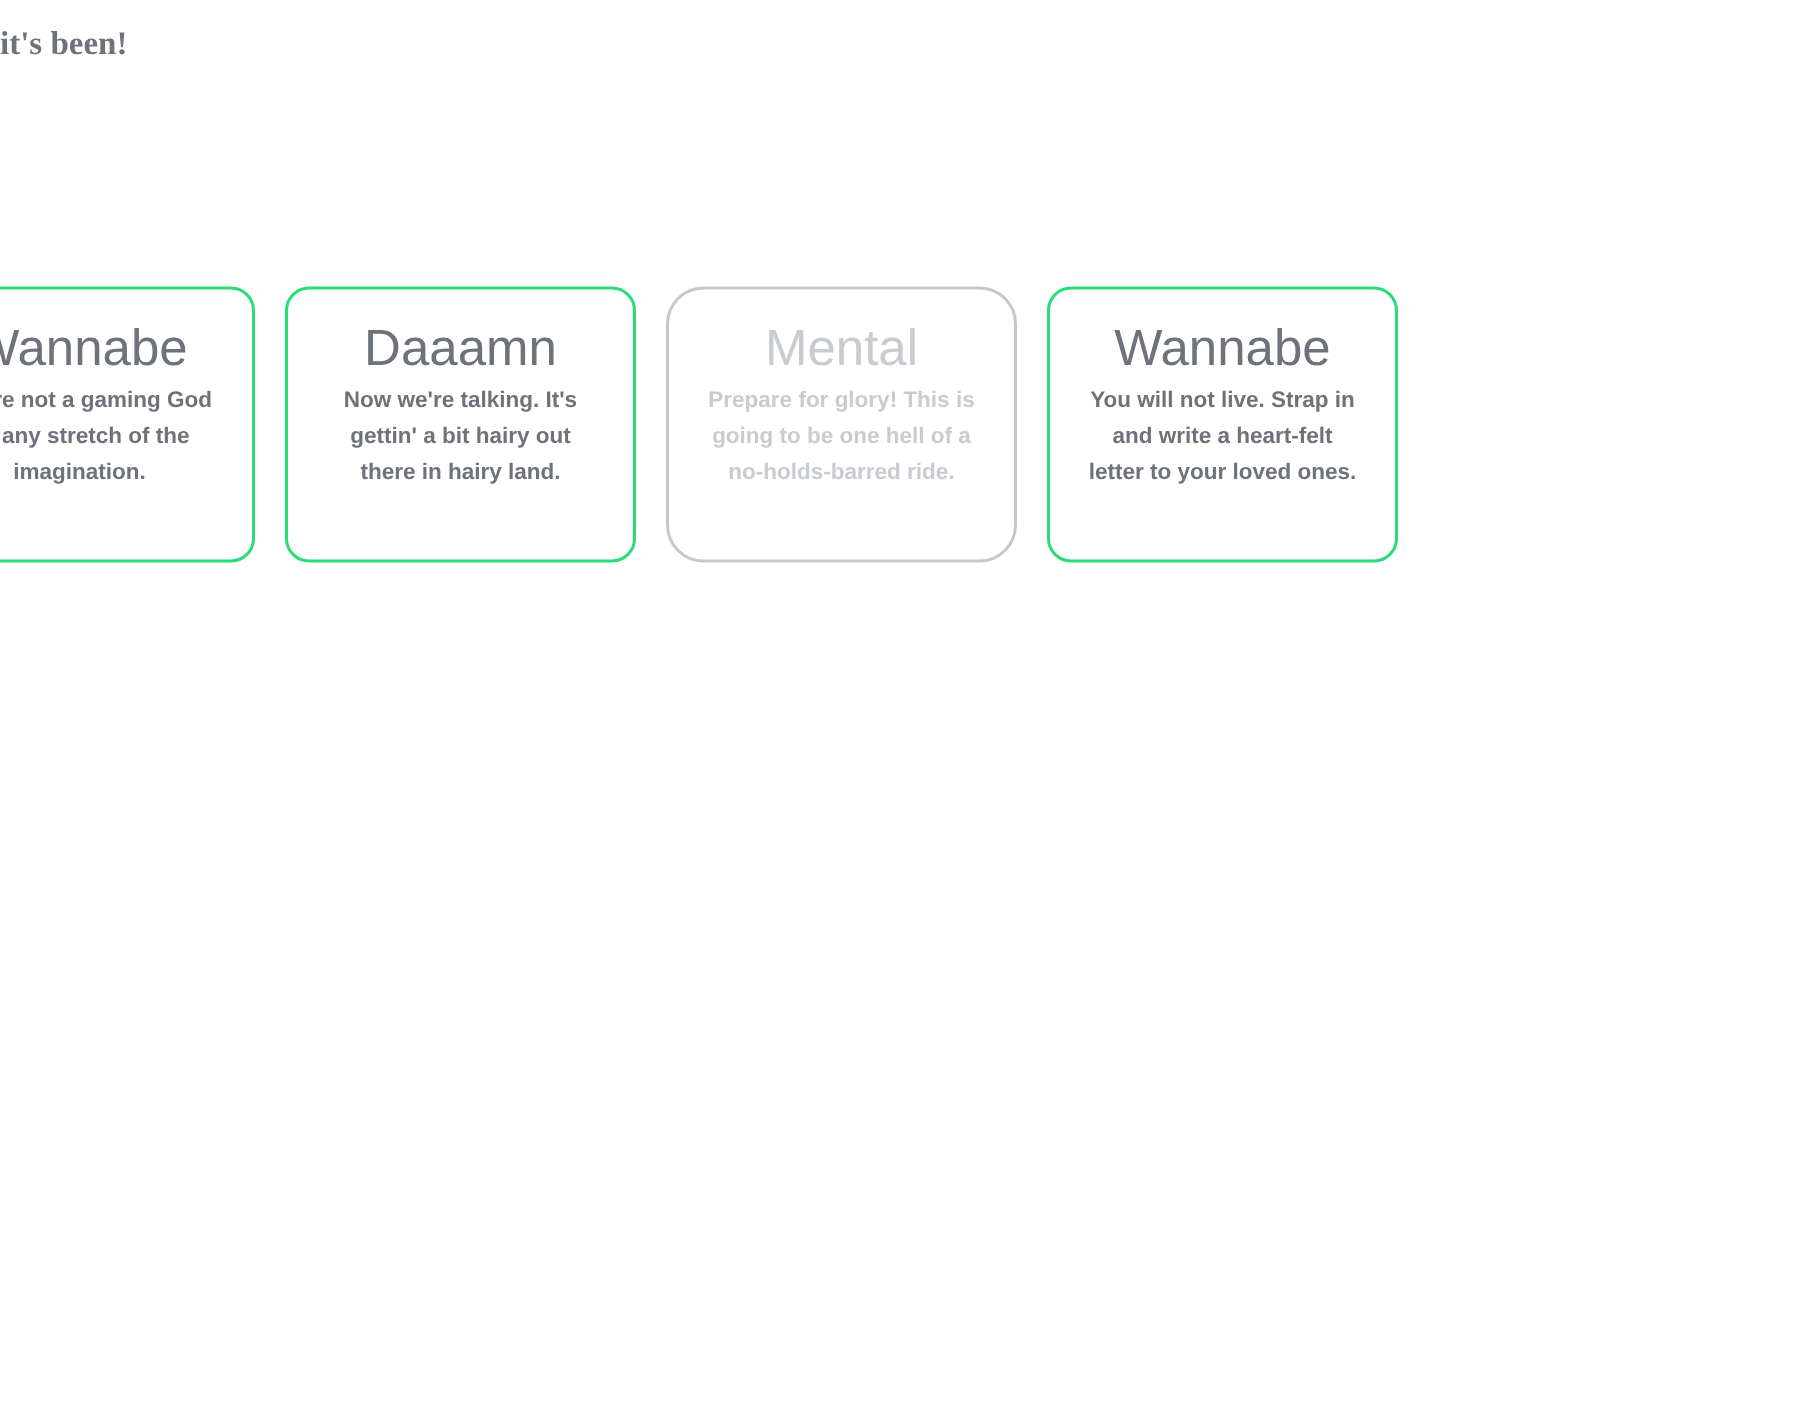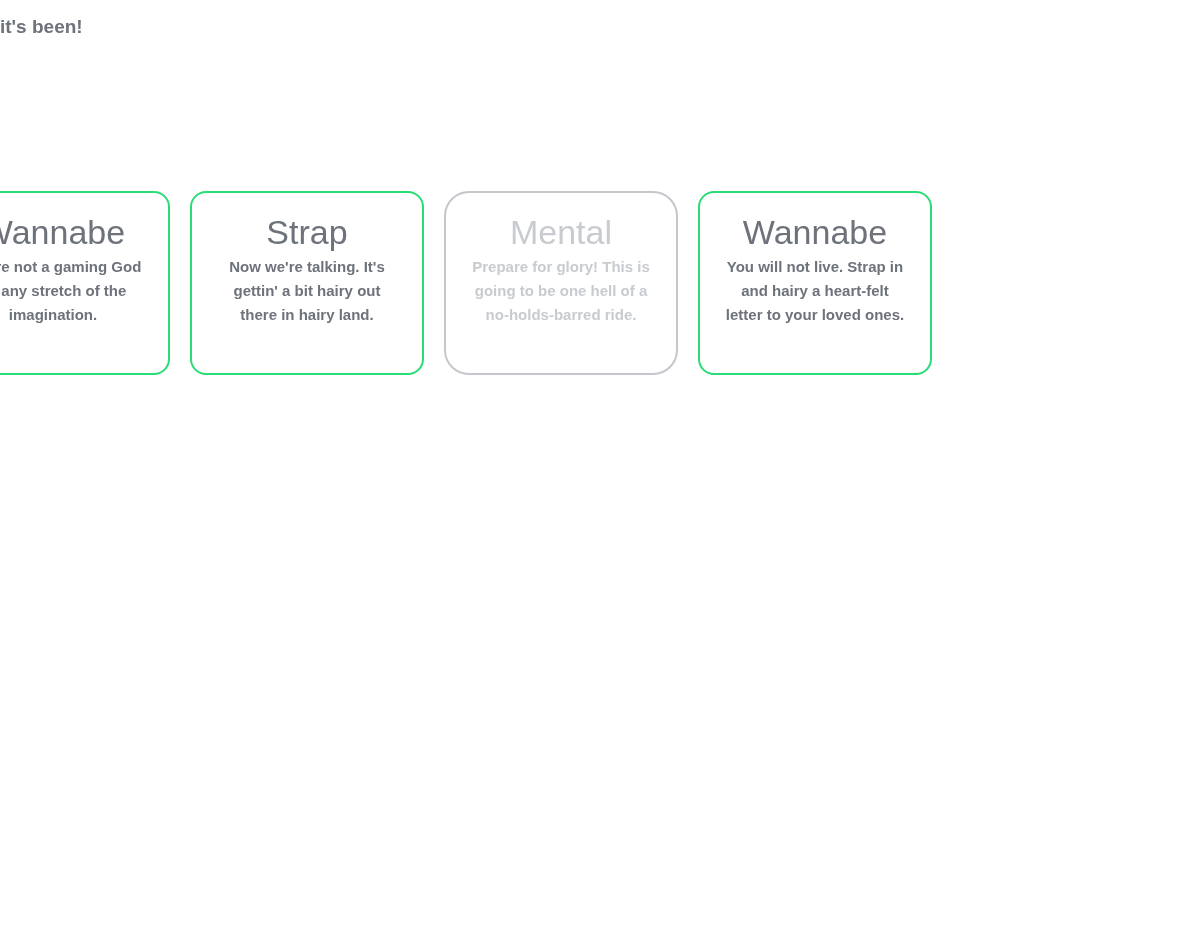--- a/index.html
+++ b/index.html
@@ -20,24 +20,25 @@
     height: 952px;
     overflow: hidden;
     position: relative;
     background: var(--page-bg);
     font-family: "Liberation Sans", "DejaVu Sans", sans-serif;
   }
   .heading {
     position: absolute;
     top: 16px;
     left: 0;
-    font-size: 19px;
+    font-size: 22px;
     font-weight: bold;
     color: var(--text-gray);
     white-space: nowrap;
+    font-family: Liberation Serif, serif;
   }
   .cards-row {
     position: absolute;
     top: 191px;
     left: -64px;
     display: flex;
     gap: 20px;
   }
   .card {
     width: 234px;
@@ -81,33 +82,33 @@
 <div class="cards-row">
 
   <div class="card" data-state="enabled">
     <div class="card-title">Wannabe</div>
     <div class="card-desc">You're not a gaming God
 by any stretch of the
 imagination.</div>
   </div>
 
   <div class="card" data-state="enabled">
-    <div class="card-title">Strap</div>
+    <div class="card-title">Daaamn</div>
     <div class="card-desc">Now we're talking. It's
 gettin' a bit hairy out
 there in hairy land.</div>
   </div>
 
   <div class="card" data-state="disabled">
     <div class="card-title">Mental</div>
     <div class="card-desc">Prepare for glory! This is
 going to be one hell of a
 no-holds-barred ride.</div>
   </div>
 
   <div class="card" data-state="enabled">
     <div class="card-title">Wannabe</div>
     <div class="card-desc">You will not live. Strap in
-and hairy a heart-felt
+and write a heart-felt
 letter to your loved ones.</div>
   </div>
 
 </div>
 
 </body></html>

